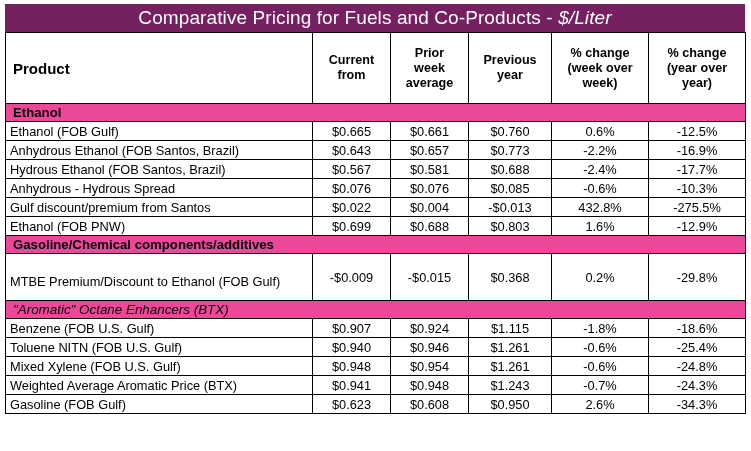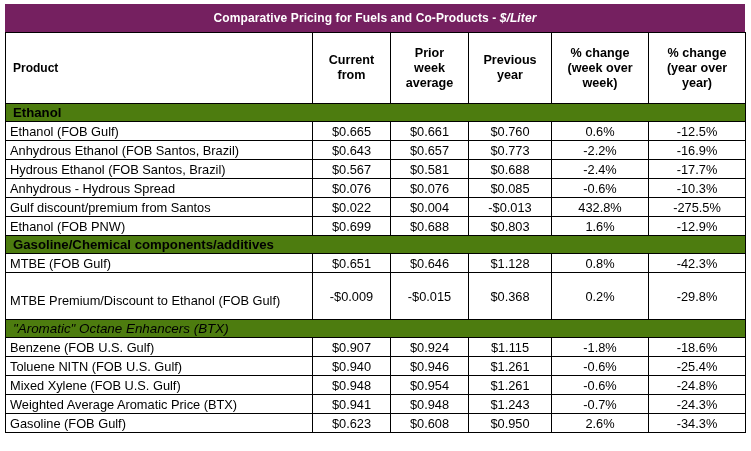--- a/index.html
+++ b/index.html
@@ -28,22 +28,22 @@
     width: 740px;
     height: 28px;
     background: #752060;
     color: #ffffff;
     display: flex;
     align-items: center;
     justify-content: center;
     box-sizing: border-box;
   }
   .title-text {
-    font-size: 12px;
-    font-weight: bold;
+    font-size: 19px;
+    font-weight: normal;
     letter-spacing: 0.1px;
     white-space: nowrap;
   }
   .title-text .unit {
     font-style: italic;
   }
 
   
   .table-wrap {
     position: absolute;
@@ -80,26 +80,26 @@
     font-weight: bold;
     font-size: 13px;
     height: 70px;
     line-height: 15px;
     text-align: center;
     padding: 0 3px;
   }
   thead th.product-head {
     text-align: left;
     padding-left: 7px;
-    font-size: 12px;
+    font-size: 15px;
   }
 
   
   tr.section td {
-    background: #4d7c0f;
+    background: #ec4899;
     font-weight: bold;
     font-size: 13.2px;
     height: 17px;
     line-height: 17px;
     padding-left: 7px;
     text-align: left;
   }
   tr.section.italic td {
     font-style: italic;
     font-weight: normal;
@@ -239,28 +239,20 @@
             <td class="product">Ethanol (FOB PNW)</td>
             <td class="num">$0.699</td>
             <td class="num">$0.688</td>
             <td class="num">$0.803</td>
             <td class="num">1.6%</td>
             <td class="num">-12.9%</td>
           </tr>
           <tr class="section">
             <td colspan="6">Gasoline/Chemical components/additives</td>
           </tr>
-          <tr class="data">
-            <td class="product">MTBE (FOB Gulf)</td>
-            <td class="num">$0.651</td>
-            <td class="num">$0.646</td>
-            <td class="num">$1.128</td>
-            <td class="num">0.8%</td>
-            <td class="num">-42.3%</td>
-          </tr>
           <tr class="data tall">
             <td class="product">MTBE Premium/Discount to Ethanol (FOB Gulf)</td>
             <td class="num">-$0.009</td>
             <td class="num">-$0.015</td>
             <td class="num">$0.368</td>
             <td class="num">0.2%</td>
             <td class="num">-29.8%</td>
           </tr>
           <tr class="section italic">
             <td colspan="6">"Aromatic" Octane Enhancers (BTX)</td>

